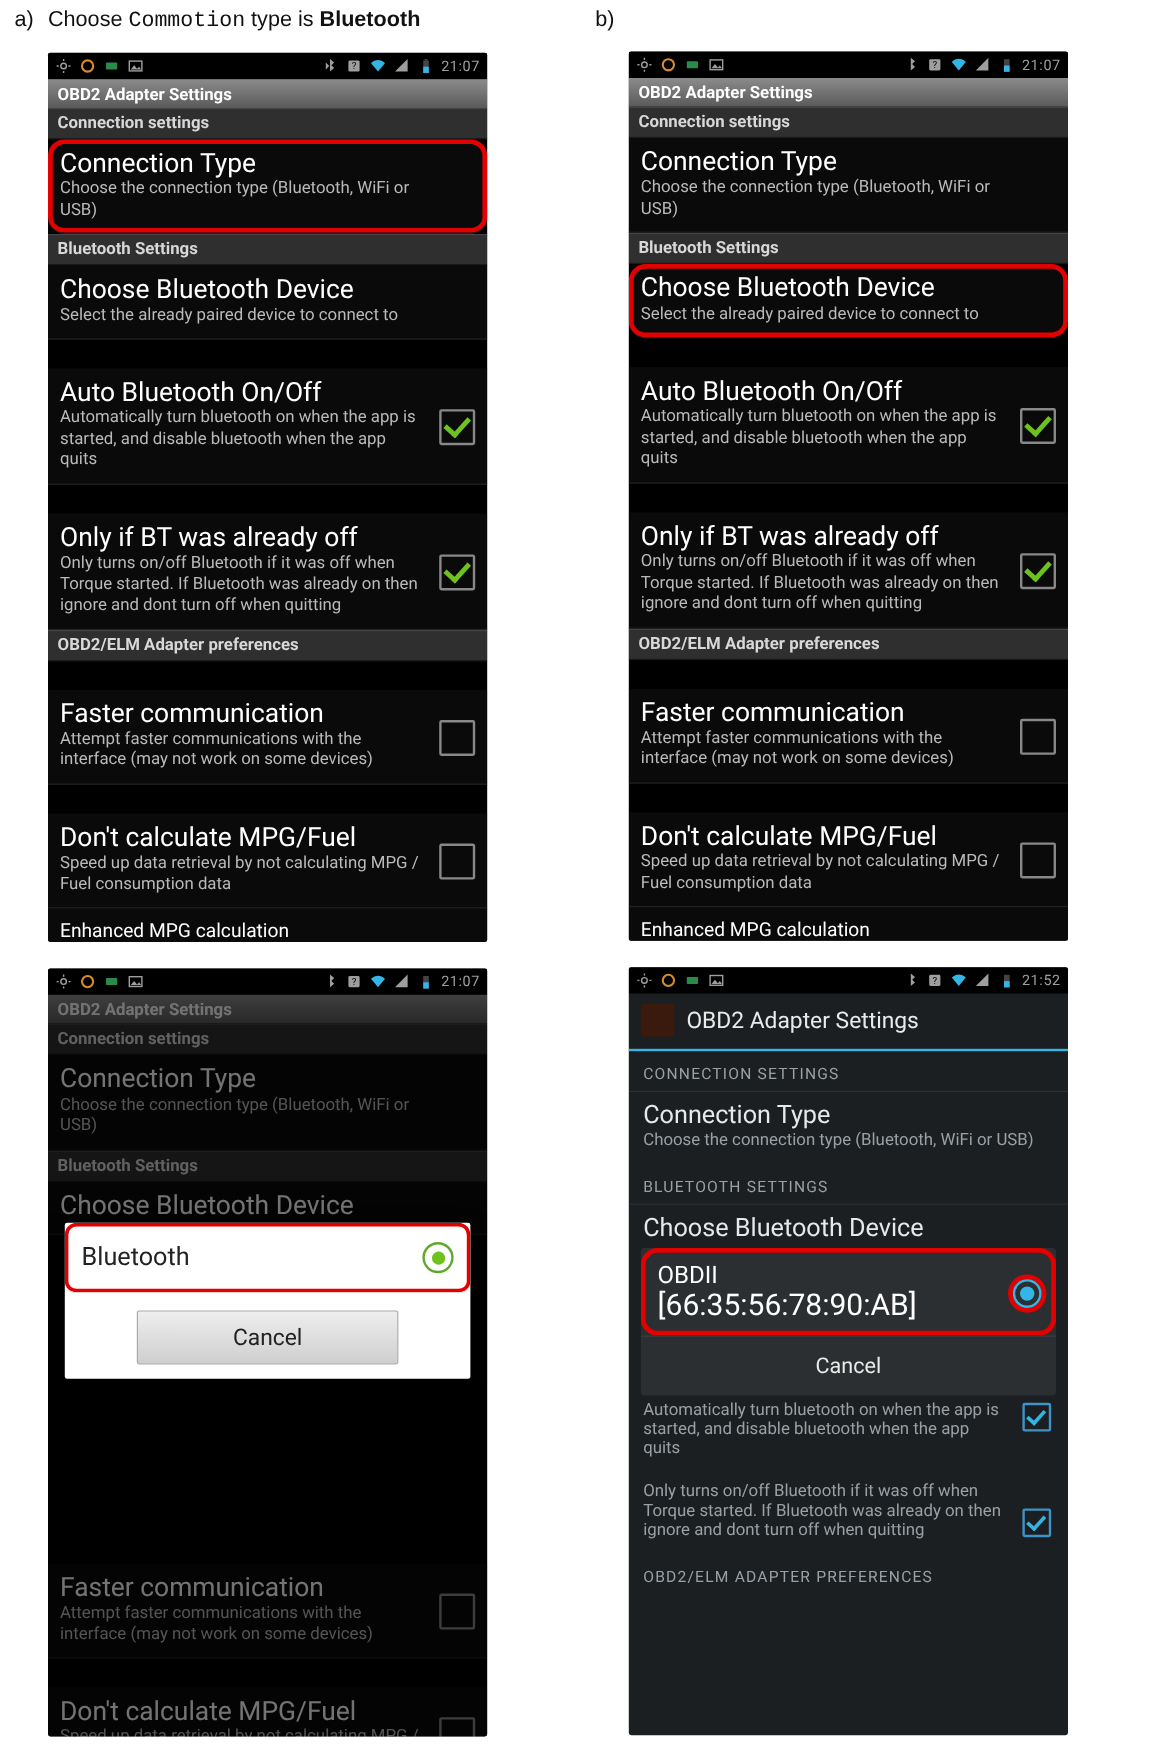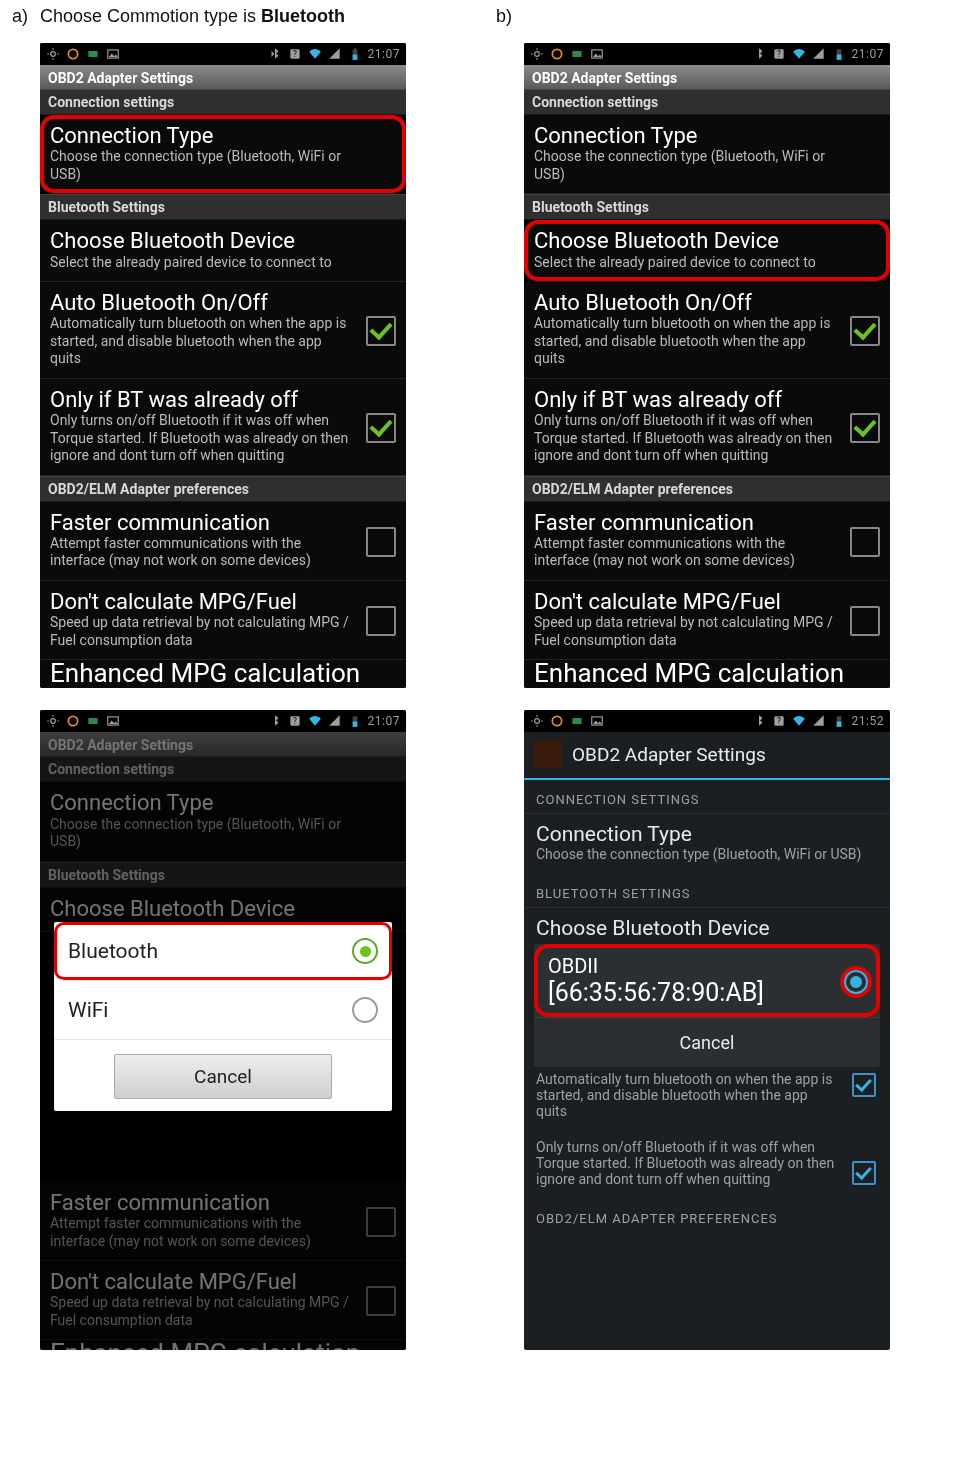--- a/index.html
+++ b/index.html
@@ -6,40 +6,40 @@
     --bg:#ffffff; --phone-w:366px; --phone-dark:#0b0b0b; --holo-blue:#33b5e5;
     --statusbar:#000; --section:#3a3a3a; --item-border:#1a1a1a; --sub:#bababa;
     --header-grad1:#787878; --header-grad2:#595959; --check-green:#6ec21e;
   }
   body{margin:0;background:#fff;font-family:Arial,Helvetica,sans-serif;color:#111;}
   .page{width:960px;margin:0 auto;padding:6px 0 30px;}
   .columns{display:flex;gap:118px;padding:0 40px;}
   .col{flex:0 0 366px;}
   .caption{font-size:18px;margin:0 0 16px -28px;display:flex;align-items:baseline;}
   .caption .lbl{width:28px;}
-  .caption .word-mono{font-family:Liberation Sans, sans-serif;margin-top:36px;}
+  .caption .word-mono{font-family:Liberation Mono, monospace;margin-top:36px;}
   .caption b{font-weight:700;}
   .phone{width:var(--phone-w);background:#000;color:#fff;border-radius:2px;overflow:hidden;margin-bottom:22px;position:relative;font-family:Roboto,Arial,sans-serif;}
   
   .statusbar{height:22px;background:#000;display:flex;align-items:center;justify-content:space-between;padding:0 6px;font-size:12px;}
   .sb-left,.sb-right{display:flex;align-items:center;gap:6px;}
   .sb-left span,.sb-right span{color:#9e9e9e;display:inline-flex;}
   .clock{color:var(--holo-blue);font-size:12px;letter-spacing:.5px;}
   .ic{width:14px;height:14px;display:inline-block;}
   svg{display:block;}
   
   .app-header{height:22px;background:linear-gradient(#8b8b8b,#5a5a5a);color:#fff;font-size:14px;font-weight:700;padding:2px 8px 0;display:flex;align-items:center;}
   .section{background:#2f2f2f;color:#d8d8d8;font-size:14px;font-weight:700;padding:4px 8px;border-top:1px solid #444;border-bottom:1px solid #1a1a1a;}
   .item{background:#0a0a0a;padding:8px 10px 10px;border-bottom:1px solid #222;position:relative;}
   .item .title{color:#fff;font-size:22px;font-weight:400;line-height:1.15;}
   .item .sub{color:var(--sub);font-size:14px;line-height:1.25;padding-right:46px;}
-  .item.chk{padding-right:10px;}
+  .item.chk{padding-right:10px;margin-top:24px;}
   .checkbox{position:absolute;right:10px;top:50%;margin-top:-14px;width:26px;height:26px;border:2px solid #888;border-radius:2px;display:flex;align-items:center;justify-content:center;background:#0a0a0a;}
   .checkbox.on::after{content:"";width:16px;height:9px;border-left:4px solid var(--check-green);border-bottom:4px solid var(--check-green);transform:rotate(-48deg);margin-top:-5px;}
-  .cut{height:28px;background:#0a0a0a;padding:0 10px;color:#fff;font-size:26px;display:flex;align-items:flex-end;overflow:hidden;}
+  .cut{height:28px;background:#0a0a0a;padding:0 10px;color:#fff;font-size:16px;display:flex;align-items:flex-end;overflow:hidden;}
   .highlight{box-shadow:inset 0 0 0 4px #e30000;border-radius:14px;}
   
   .dialog-white{position:absolute;left:14px;right:14px;top:212px;background:#fff;color:#222;border-radius:2px;box-shadow:0 4px 14px rgba(0,0,0,.6);}
   .dw-row{display:flex;align-items:center;justify-content:space-between;padding:16px 14px;border-bottom:1px solid #e4e4e4;font-size:21px;}
   .radio{width:22px;height:22px;border:2px solid #9a9a9a;border-radius:50%;display:flex;align-items:center;justify-content:center;}
   .radio.sel{border-color:#5fa82a;}
   .radio.sel::after{content:"";width:11px;height:11px;border-radius:50%;background:#6ec21e;}
   .dw-cancel{background:linear-gradient(#eee,#cfcfcf);text-align:center;padding:10px;font-size:19px;border:1px solid #aaa;border-radius:2px;margin:14px auto 12px;width:58%;}
   .dw-row.hl{box-shadow:inset 0 0 0 3px #e30000;border-radius:10px;}
   
@@ -255,24 +255,20 @@
                 <span>Enhanced MPG calculation</span>
               </div>
       </div>
     </div>
 
     <div class="dialog-white">
       <div class="dw-row hl">
         <span>Bluetooth</span>
         <span class="radio sel"></span>
       </div>
-      <div class="dw-row">
-        <span>WiFi</span>
-        <span class="radio"></span>
-      </div>
       <div class="dw-cancel">Cancel</div>
     </div>
   </div>
 </div>
 
 <div class="col">
   <div class="caption">
     <span class="lbl">b)</span>
   </div>
 

